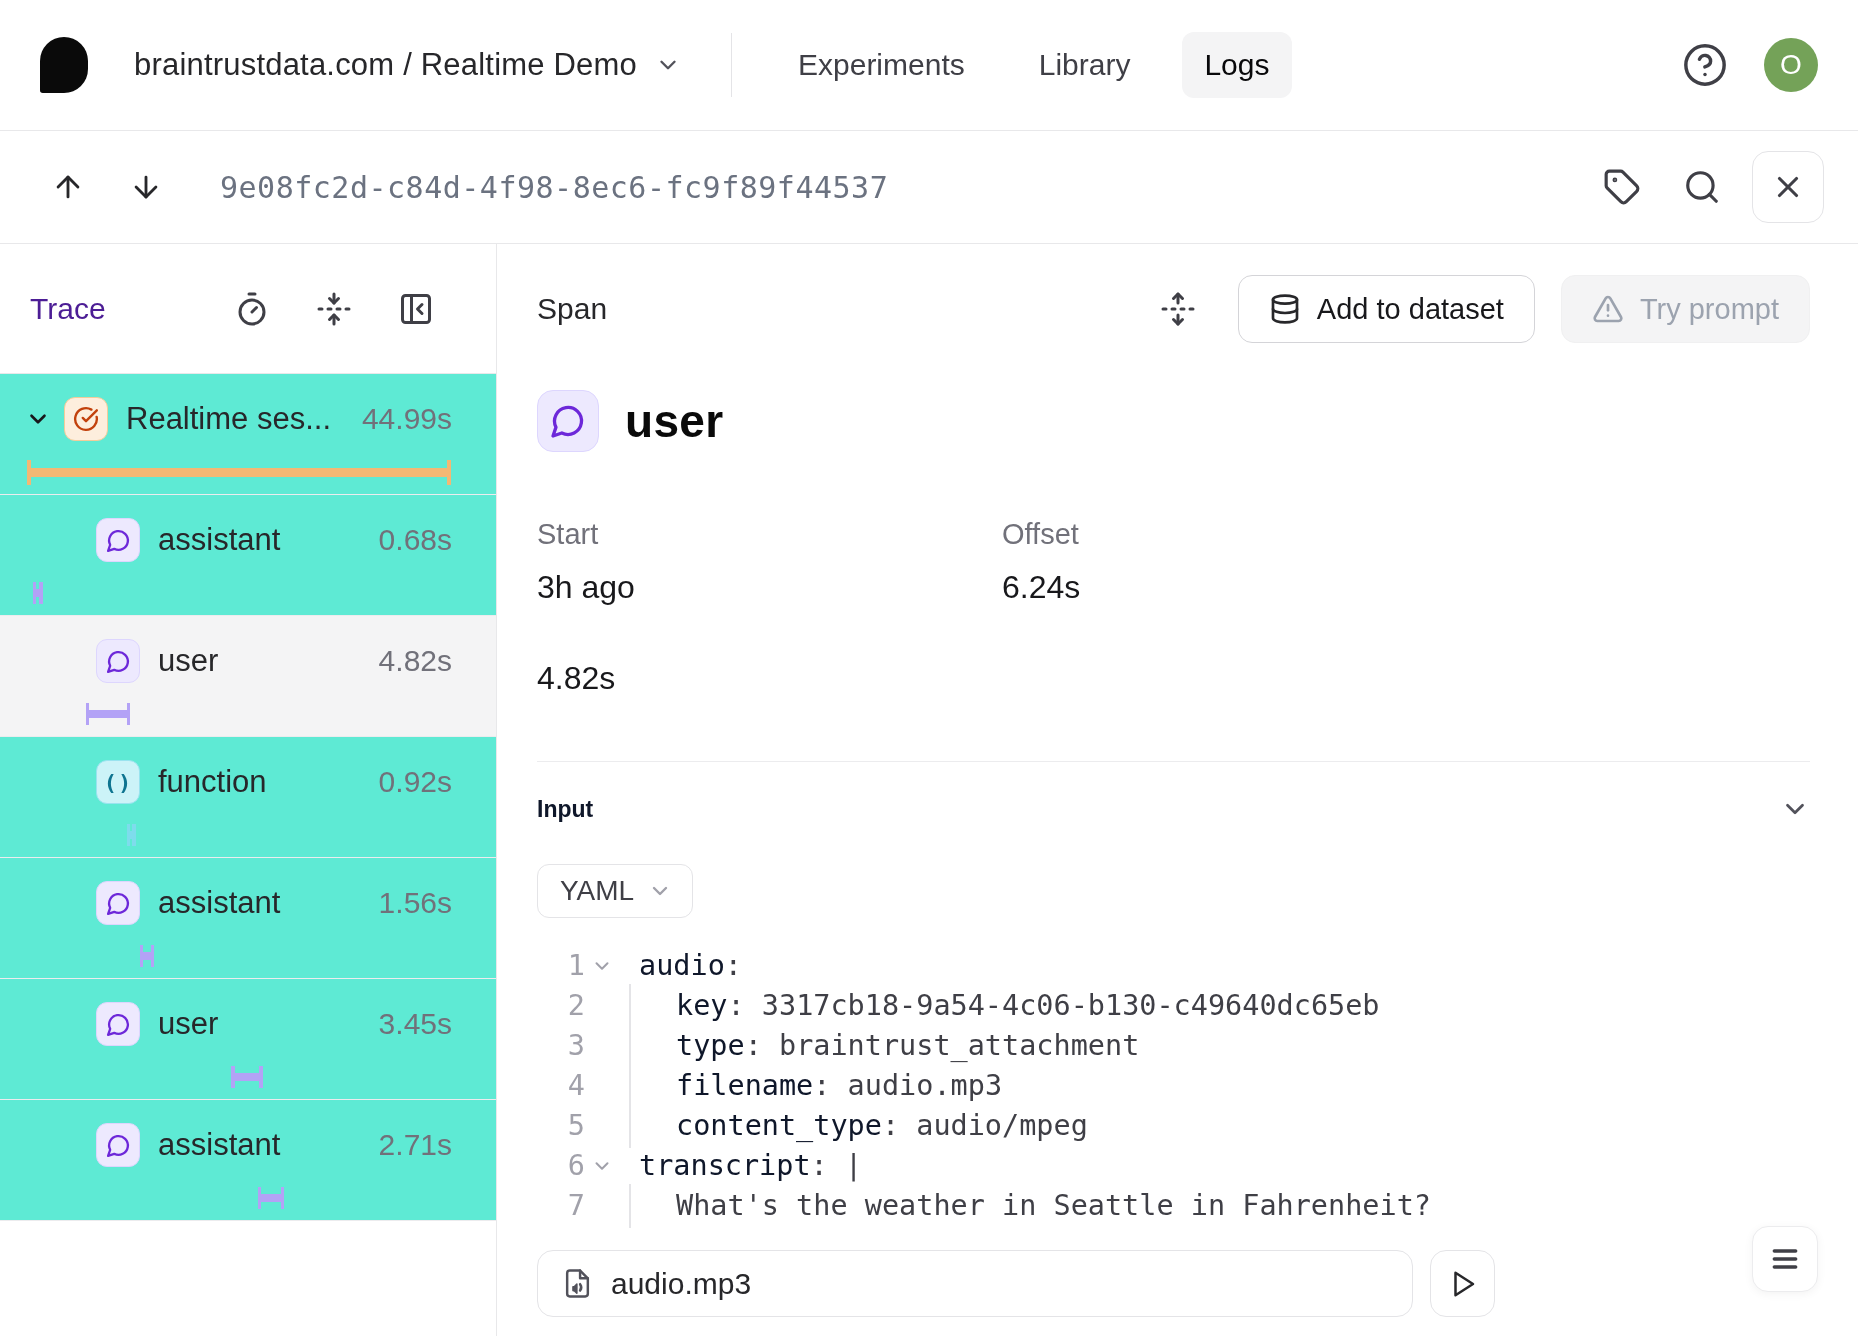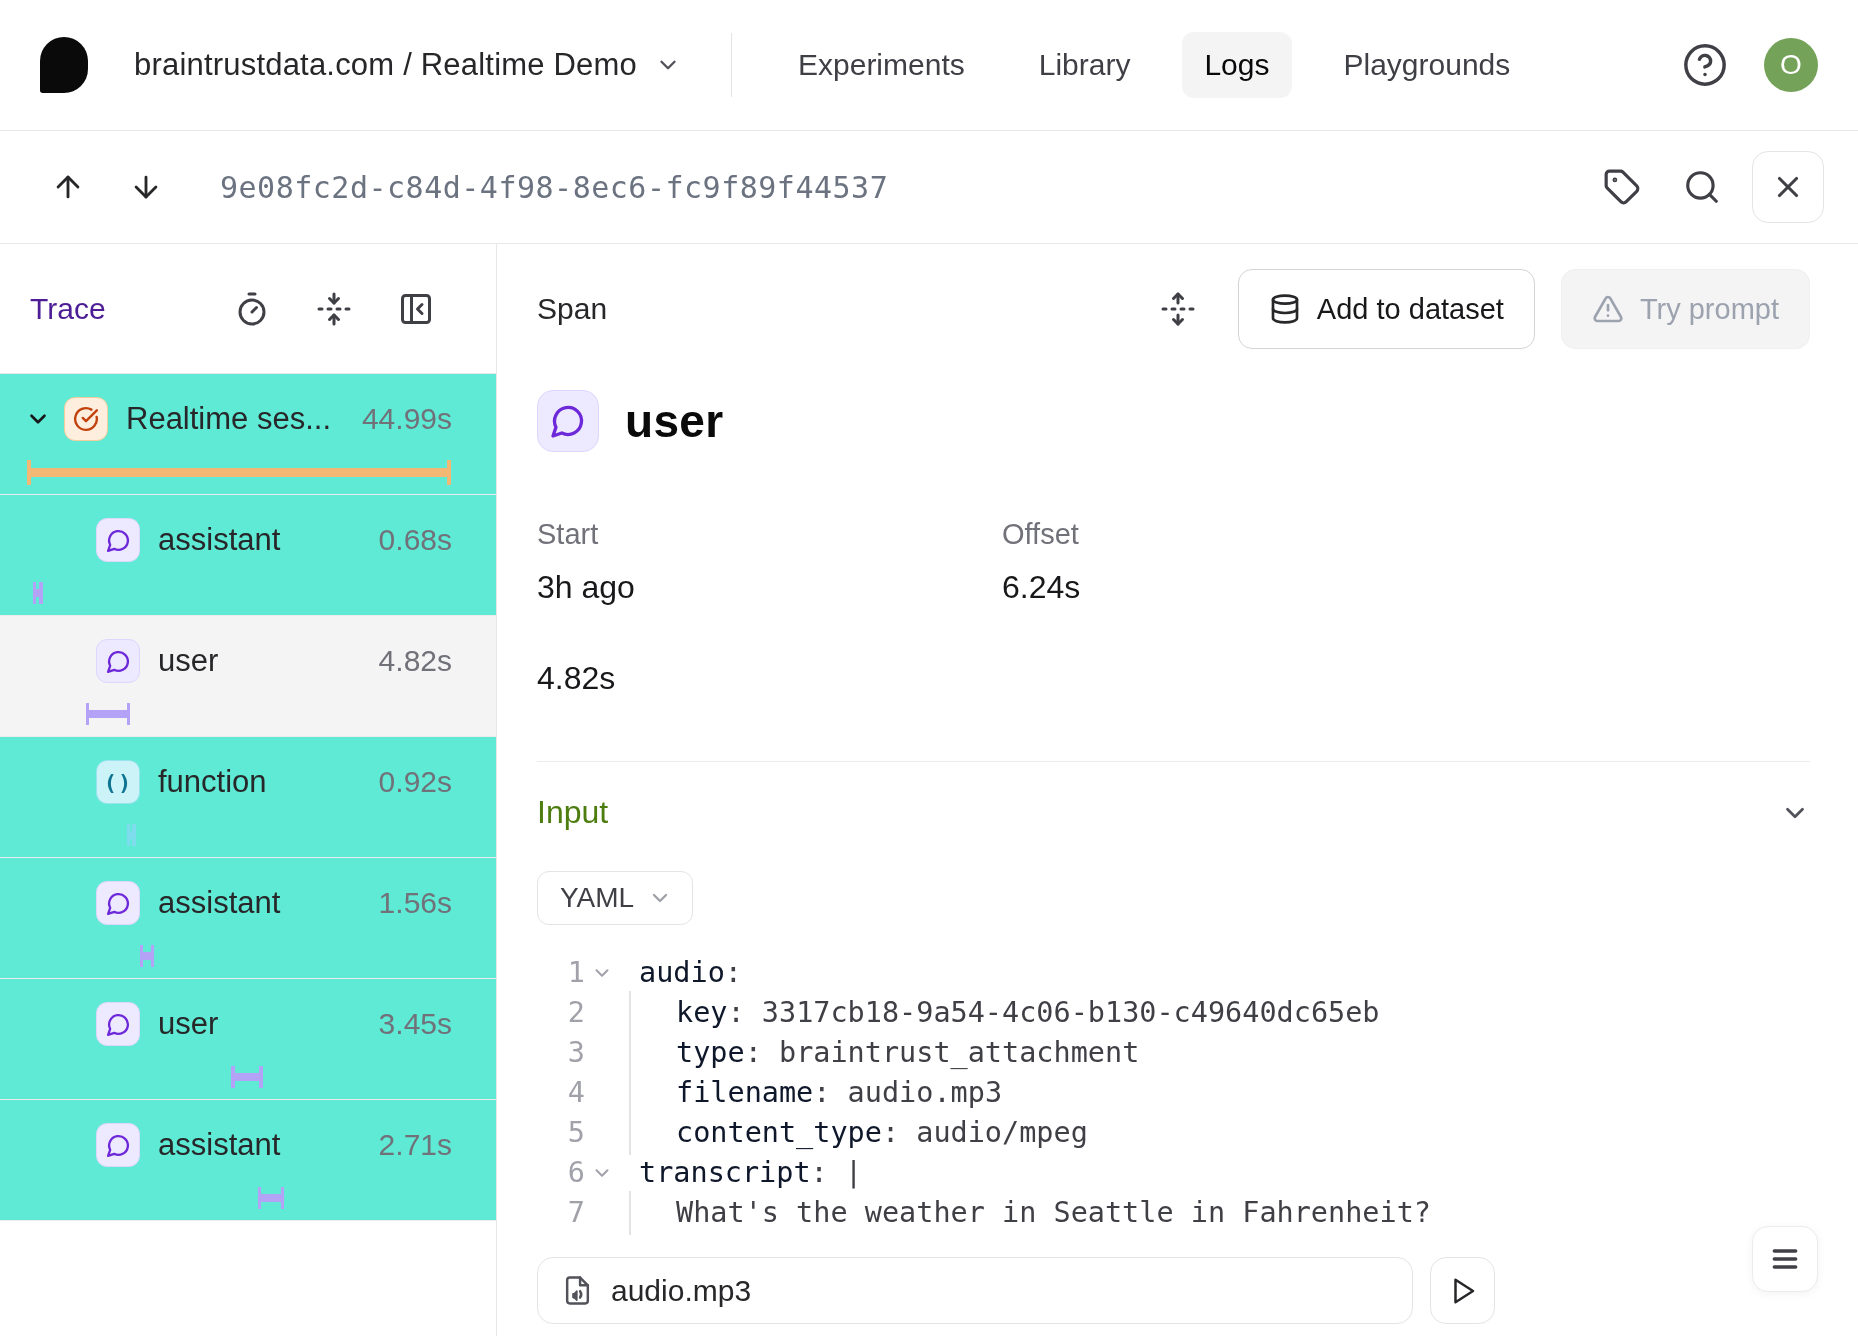--- a/index.html
+++ b/index.html
@@ -57,38 +57,38 @@
   .bar::before{left:0}
   .bar::after{right:0}
   .bar.rootbar{top:8px;height:9px}
   .bar.rootbar::before,.bar.rootbar::after{top:-8px;width:4px;height:25px}
 
   
   .main{flex:1;position:relative;padding:0 48px 0 40px;display:flex;flex-direction:column;min-width:0}
   .span-header{height:130px;flex:0 0 130px;display:flex;align-items:center}
   .span-title{font-size:30px;font-weight:500;color:#27272a}
   .sp-right{margin-left:auto;display:flex;align-items:center;gap:26px}
-  .btn{display:flex;align-items:center;gap:16px;height:80px;padding:0 30px;border-radius:14px;font-size:29px;
+  .btn{display:flex;align-items:center;gap:16px;height:68px;padding:0 30px;border-radius:14px;font-size:29px;
     font-weight:500;cursor:pointer;white-space:nowrap}
   .btn.outline{background:#fff;border:1px solid #d4d4d8;color:#18181b}
   .btn.disabled{background:#f4f4f5;border:1px solid #f0f0f1;color:#9ca3af;cursor:default}
   .expand-btn{width:56px;height:56px;display:flex;align-items:center;justify-content:center;cursor:pointer;margin-right:6px}
 
   .span-title-row{display:flex;align-items:center;gap:26px;margin-top:16px}
   .bigicon{width:62px;height:62px;border-radius:16px;background:#ede9fe;border:1.5px solid #ddd6fe;
     display:flex;align-items:center;justify-content:center;color:#6d28d9}
   .span-name{font-size:46px;font-weight:700;color:#0a0a0a;letter-spacing:.3px}
 
   .fields{display:grid;grid-template-columns:465px 1fr;row-gap:54px;margin-top:66px}
   .field .flabel{font-size:29px;color:#71717a;margin-bottom:18px}
   .field .fvalue{font-size:32px;color:#18181b}
 
   .input-divider{height:1px;background:#ececee;margin-top:64px}
   .input-header{display:flex;align-items:center;margin-top:32px}
-  .input-title{font-size:32px;font-weight:400;color:#4d7c0f}
+  .input-title{font-size:23px;font-weight:700;color:#0f172a}
   .input-chevron{margin-left:auto;cursor:pointer}
   .yaml-select{display:inline-flex;align-items:center;gap:14px;height:54px;padding:0 20px 0 22px;border:1px solid #e4e4e7;
     border-radius:12px;background:#fff;font-size:28px;font-weight:500;color:#3f3f46;cursor:pointer;margin-top:40px;width:max-content}
 
   .codeblock{margin-top:28px;font-family:"DejaVu Sans Mono",monospace;font-size:28.5px;line-height:40px;color:#3f3f46}
   .code-line{display:flex;height:40px;align-items:center}
   .ln{width:48px;text-align:right;color:#a1a1aa;flex:0 0 auto;user-select:none}
   .fold{width:34px;flex:0 0 auto;display:flex;align-items:center;justify-content:center;color:#a1a1aa;cursor:pointer}
   .codecell{position:relative;padding-left:20px;white-space:pre}
   .codecell .guide{position:absolute;left:10px;top:-2px;bottom:-2px;width:1.5px;background:#e4e4e7}
@@ -118,21 +118,20 @@
       <span class="proj-title">braintrustdata.com / Realtime Demo</span>
       <svg width="26" height="26" viewBox="0 0 24 24" fill="none" stroke="#52525b" stroke-width="2.2" stroke-linecap="round" stroke-linejoin="round">
           <path d="m6 9 6 6 6-6"></path>
         </svg>
     </div>
     <div class="nav-divider"></div>
     <div class="navitems" id="navitems">
         <div class="navitem">Experiments</div>
         <div class="navitem">Library</div>
         <div class="navitem active">Logs</div>
-        <div class="navitem">Playgrounds</div>
       </div>
     <div class="nav-right">
       <svg width="46" height="46" viewBox="0 0 24 24" fill="none" stroke="#3f3f46" stroke-width="1.8" stroke-linecap="round" stroke-linejoin="round">
           <circle cx="12" cy="12" r="10"></circle>
           <path d="M9.09 9a3 3 0 0 1 5.83 1c0 2-3 3-3 3"></path>
           <path d="M12 17h.01"></path>
         </svg>
       <div class="avatar" style="background: rgb(116, 162, 88);">
         <span>O</span>
       </div>

